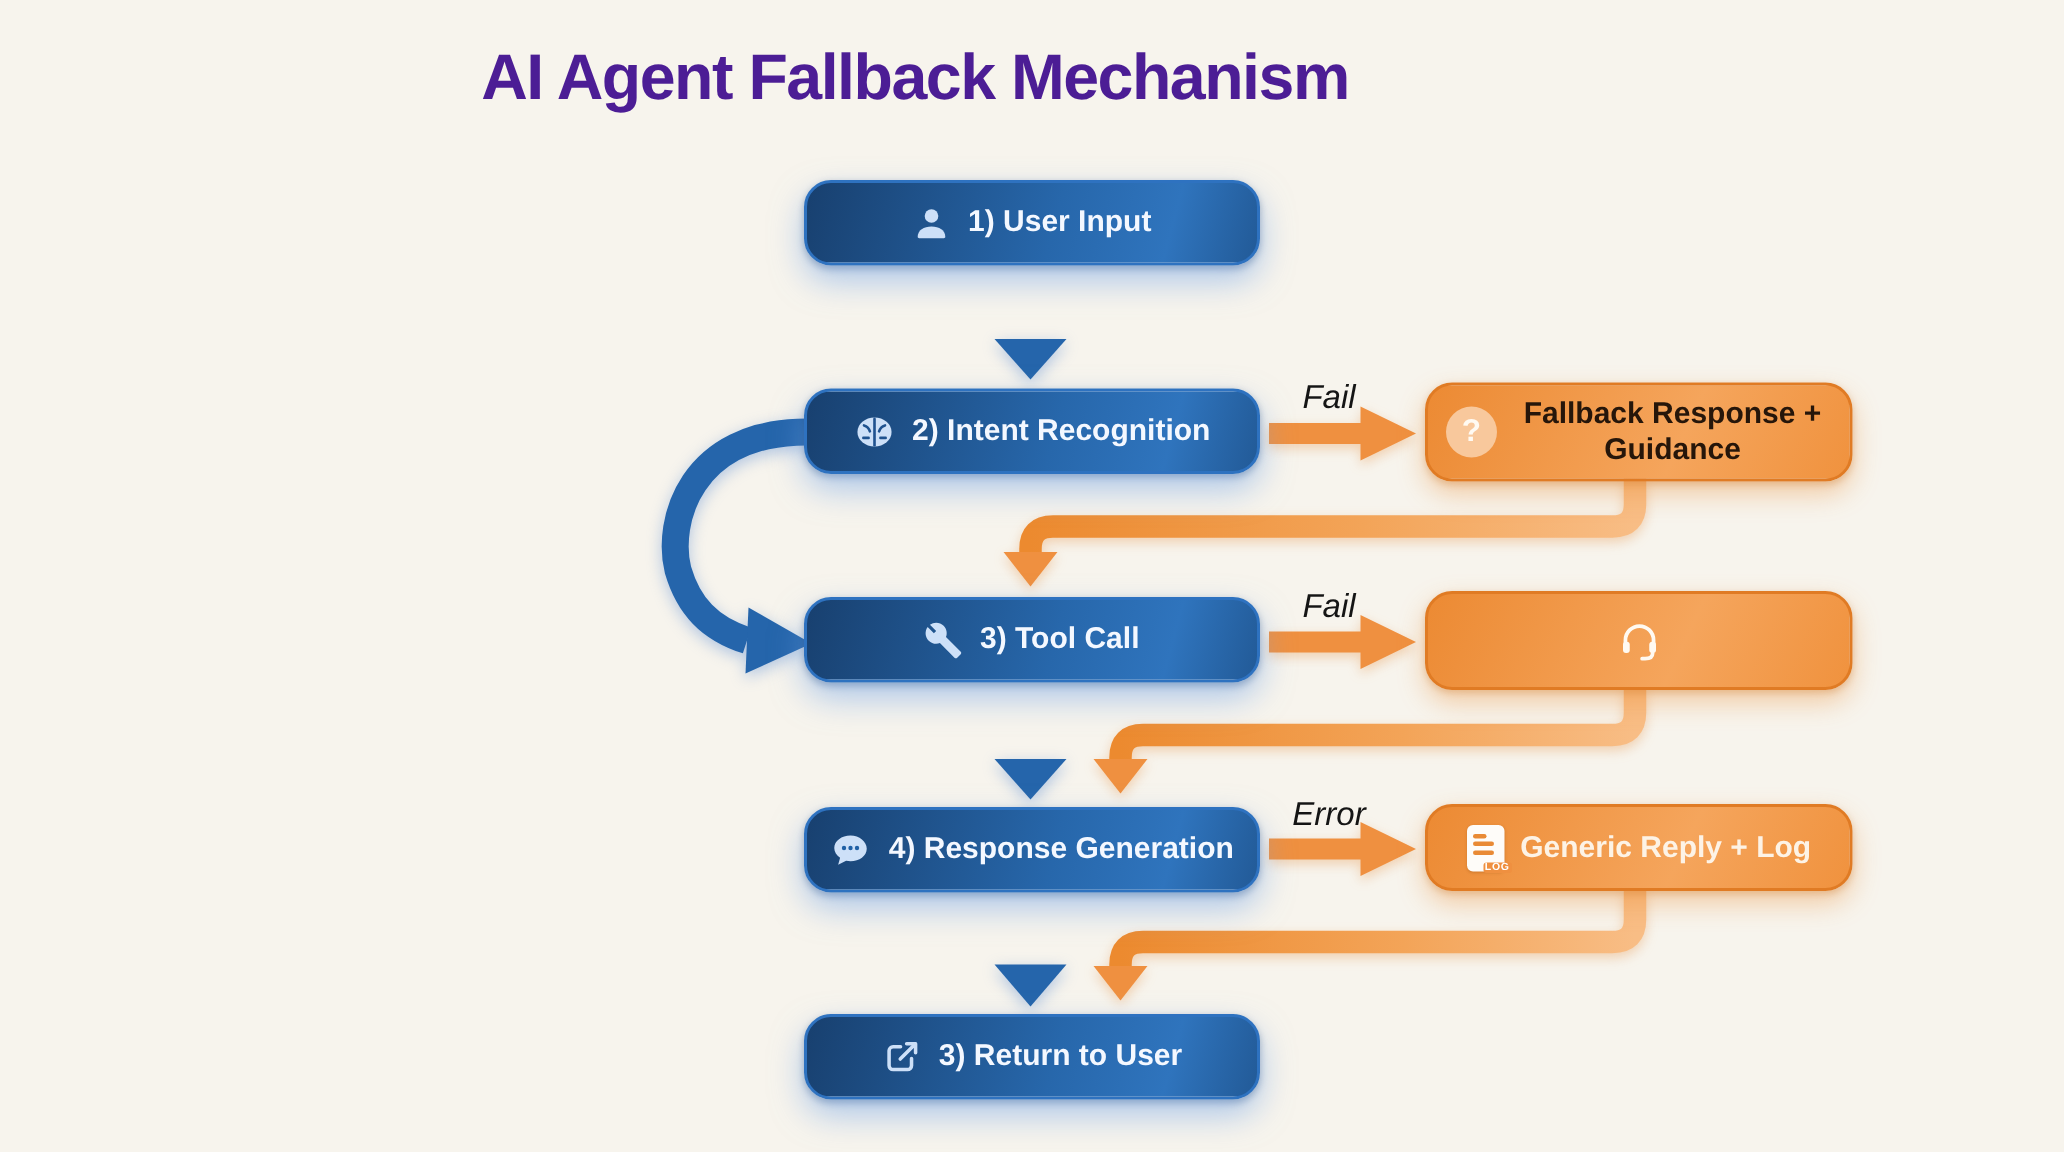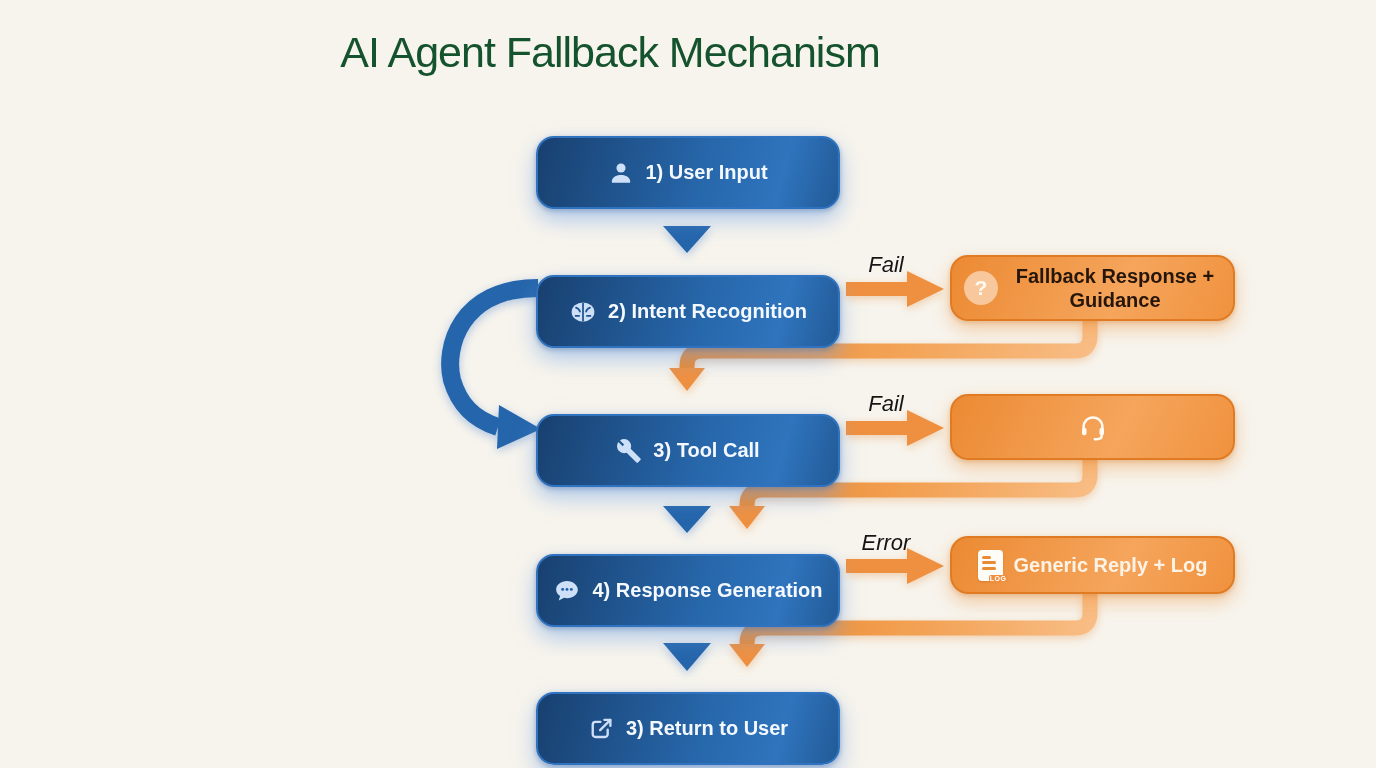--- a/index.html
+++ b/index.html
@@ -6,34 +6,34 @@
   body{
     width:1376px;height:768px;position:relative;overflow:hidden;
     background:#f7f4ed;
     font-family:"Liberation Sans","DejaVu Sans",sans-serif;
   }
   .abs{position:absolute;}
 
   
   .title{
     left:0;top:28px;width:1220px;text-align:center;
-    font-size:43px;font-weight:normal;letter-spacing:-1px;color:#14532d;
+    font-size:43px;font-weight:bold;letter-spacing:-1px;color:#4c1d95;
   }
 
   
   .node{
     display:flex;align-items:center;justify-content:center;gap:11px;
     border-radius:18px;box-sizing:border-box;
   }
   .node-blue{
-    width:304px;height:73px;left:536px;
+    width:304px;height:57px;left:536px;
     background:linear-gradient(105deg,#18406f 0%,#2767ab 55%,#2f74bd 80%,#225a97 100%);
     border:2px solid #2e72c0;
     box-shadow:0 10px 22px rgba(110,160,230,.55),0 2px 5px rgba(20,50,90,.35);
-    color:#f4f8ff;font-size:20px;font-weight:bold;margin-top:16px;
+    color:#f4f8ff;font-size:20px;font-weight:bold;
   }
   .node-orange{
     width:285px;left:950px;
     background:linear-gradient(115deg,#ec8a33 0%,#f5a55c 60%,#f0923e 100%);
     border:2px solid #e07b24;
     box-shadow:0 8px 18px rgba(235,140,50,.4),0 2px 4px rgba(180,95,20,.25);
     color:#26160a;font-size:20px;font-weight:bold;
   }
   .node-orange .node-label{line-height:1.22;text-align:center;}
   .n-user{top:120px}

